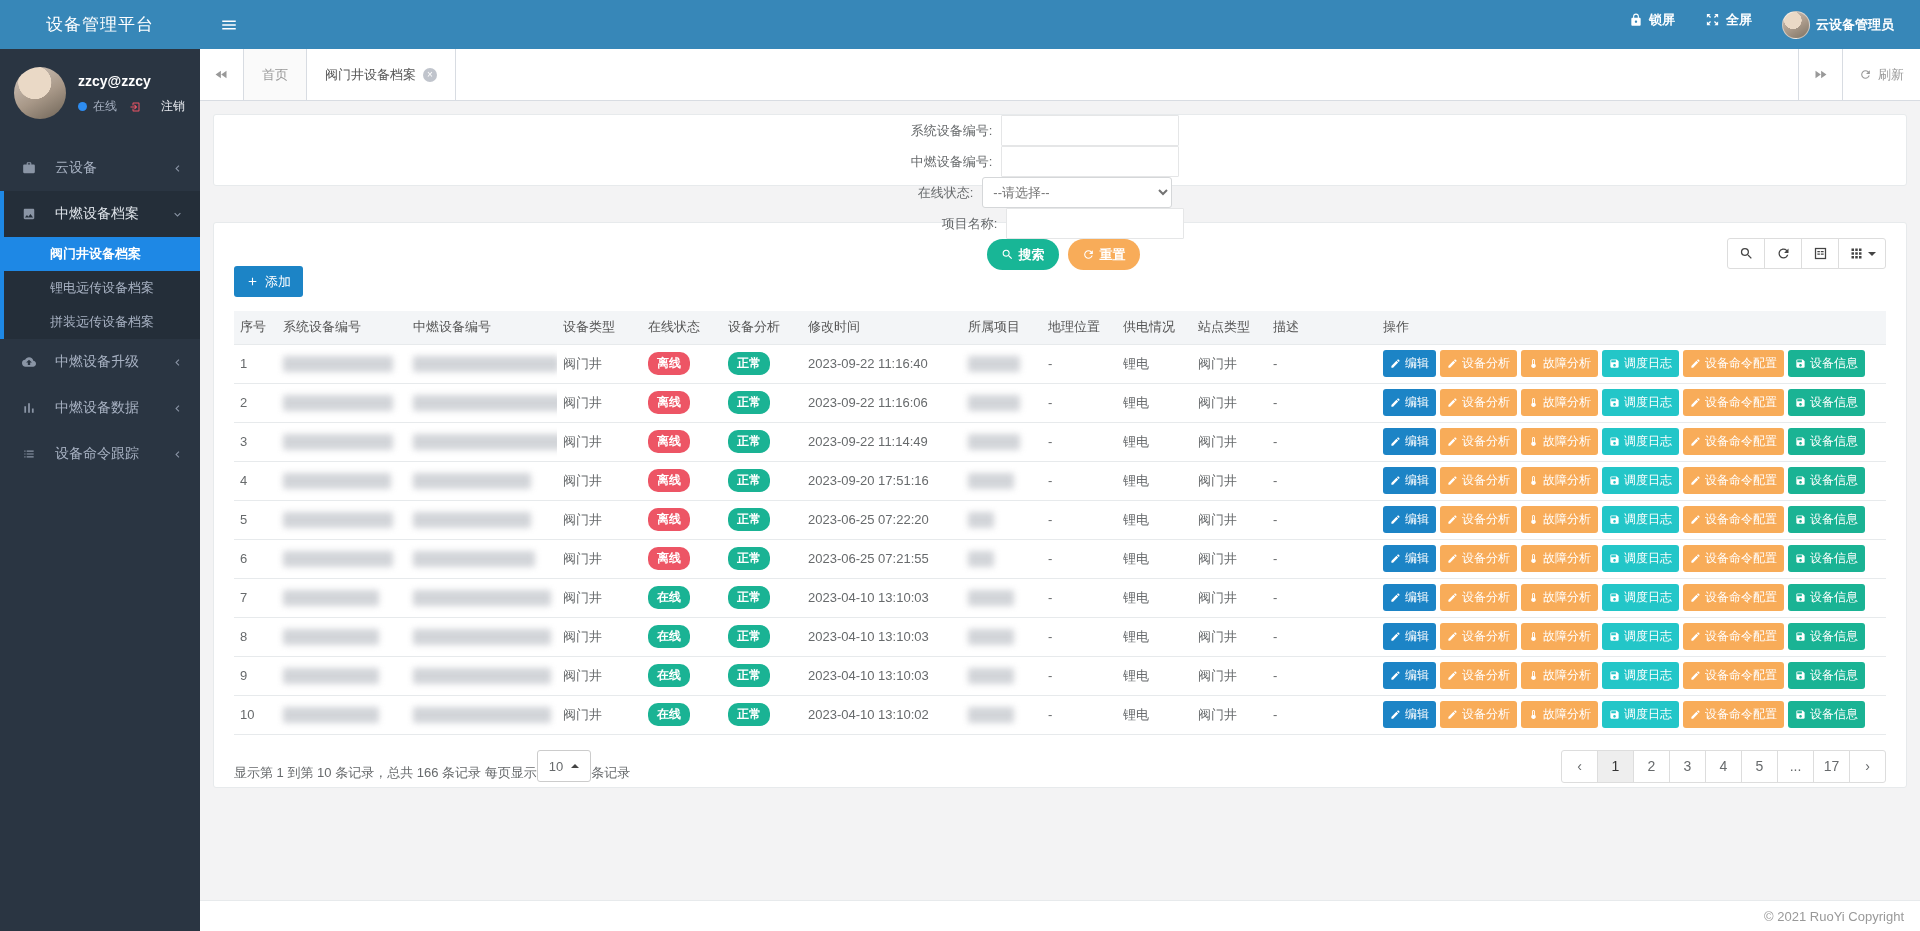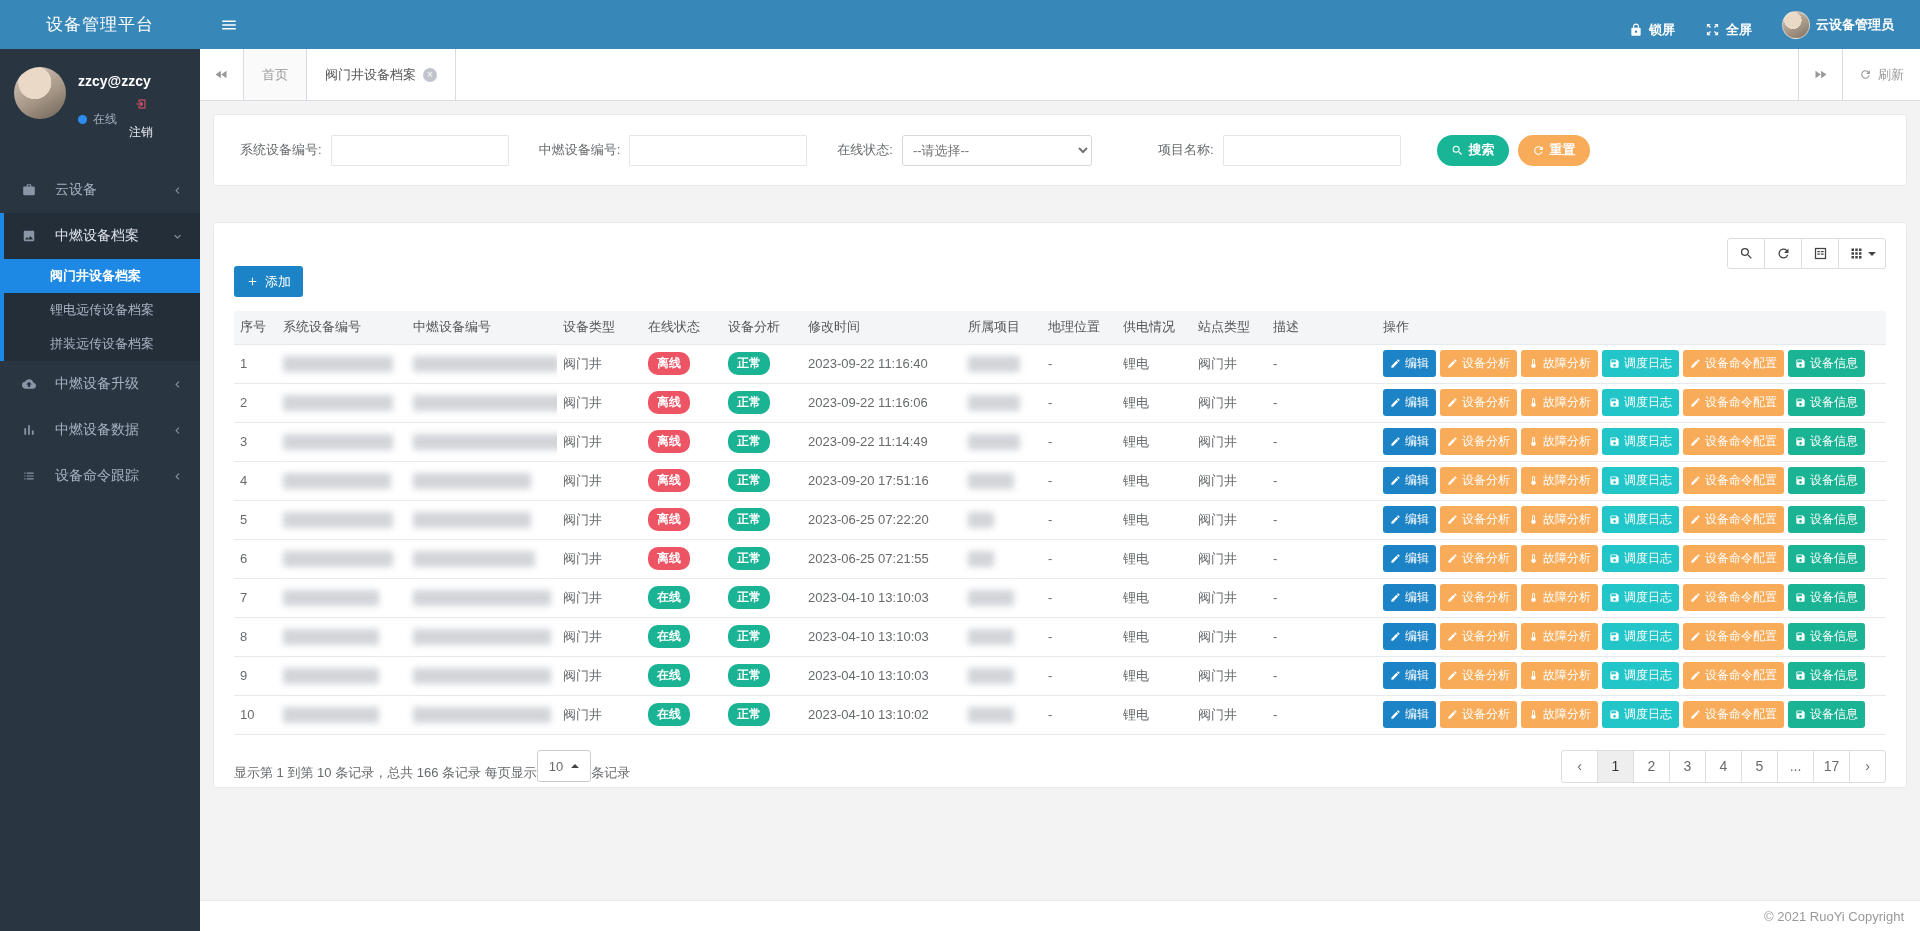--- a/index.html
+++ b/index.html
@@ -4,36 +4,36 @@
 <style>
   * { box-sizing: border-box; margin: 0; padding: 0; }
   html,body { width:1920px; height:931px; overflow:hidden;
     font-family:"Liberation Sans","DejaVu Sans",sans-serif; font-size:13px; color:#676a6c; background:#f3f3f4; }
   svg { display:block; }
 
   
   .topbar { position:absolute; top:0; left:0; width:1920px; height:49px; background:#3787b8; display:flex; align-items:center; color:#fff; z-index:10; }
   .brand { width:200px; text-align:center; font-size:17px; letter-spacing:1px; }
   .hamburger { margin-left:20px; color:#fff; cursor:pointer; }
-  .topbar-right { margin-left:auto; display:flex; align-items:flex-end; gap:30px; padding-right:26px; font-size:13px; }
+  .topbar-right { margin-left:auto; display:flex; align-items:flex-start; gap:30px; padding-right:26px; font-size:13px; }
   .topbar-item { display:flex; align-items:center; gap:6px; cursor:pointer; font-weight:bold; }
   .avatar-sm { width:28px; height:28px; border-radius:50%; background:
       radial-gradient(circle at 38% 32%, #ead9c6 0 36%, transparent 37%),
       linear-gradient(150deg,#cfc4bb 0%,#a89888 55%,#7d7264 100%); border:1px solid rgba(255,255,255,.5); }
 
   
   .sidebar { position:absolute; top:49px; left:0; width:200px; height:882px; background:#2a3542; }
   .user-panel { padding:18px 12px 20px 14px; display:flex; align-items:flex-start; gap:12px; }
   .avatar-lg { width:52px; height:52px; border-radius:50%; flex:none; background:
       radial-gradient(circle at 40% 30%, #ead9c6 0 34%, transparent 35%),
       linear-gradient(150deg,#d4c9c0 0%,#a89888 55%,#6d6356 100%); }
   .user-name { color:#fff; font-weight:bold; font-size:14px; margin-top:6px; }
   .user-status { display:flex; align-items:center; gap:6px; margin-top:9px; color:#a7b1c2; font-size:12px; }
   .dot-online { width:9px; height:9px; border-radius:50%; background:#2d8cf0; }
-  .logout-link { display:flex; align-items:center; gap:14px; color:#e6e9ee; margin-left:6px; cursor:pointer;flex-direction:column; }
+  .logout-link { display:flex; align-items:center; gap:20px; color:#e6e9ee; margin-left:6px; cursor:pointer; }
   .logout-icon { color:#ed5565; }
   .side-nav { margin-top:6px; }
   .nav-item { height:46px; display:flex; align-items:center; padding:0 16px 0 22px; color:#a7b1c2; cursor:pointer; }
   .nav-item .mi { color:#8a95a5; }
   .nav-item .label { margin-left:19px; flex:1; font-size:14px; }
   .nav-item .chev { color:#8a95a5; }
   .nav-group.expanded { border-left:4px solid #1e88e5; background:rgba(0,0,0,.13); }
   .nav-group.expanded .nav-item { padding-left:18px; color:#dfe4ea; }
   .subitem { height:34px; display:flex; align-items:center; padding-left:46px; color:#a7b1c2; font-size:13px; cursor:pointer; }
   .subitem.active { background:#1e88e5; color:#fff; font-weight:bold; }
@@ -43,21 +43,21 @@
   .tabbar { height:52px; background:#fff; border-bottom:1px solid #d8dce2; display:flex; align-items:stretch; flex:none; }
   .tab-nav-btn { width:44px; display:flex; align-items:center; justify-content:center; color:#999; border-right:1px solid #d8dce2; cursor:pointer; background:#fff; }
   .tab { display:flex; align-items:center; gap:7px; padding:0 18px; border-right:1px solid #d8dce2; color:#999; background:#fafafa; cursor:pointer; }
   .tab.active { background:#fff; color:#555; }
   .tab-close { width:14px; height:14px; border-radius:50%; background:#c0c4cc; color:#fff; font-size:10px; line-height:13px; text-align:center; cursor:pointer; }
   .tabbar-right { margin-left:auto; display:flex; }
   .tab-refresh { display:flex; align-items:center; gap:6px; padding:0 16px; border-left:1px solid #d8dce2; color:#999; cursor:pointer; }
   .tabbar-right .tab-nav-btn { border-right:none; border-left:1px solid #d8dce2; }
 
   .content { flex:1; padding:13px 13px 0 13px; overflow:hidden; }
-  .card { background:#fff; border:1px solid #e7eaec; border-radius:3px; }
+  .card { background:#fff; border:1px solid #e7eaec; border-radius:3px;flex-direction:column; }
 
   
   .search-card { height:72px; display:flex; align-items:center; padding:0 26px; margin-bottom:36px; }
   .field { display:flex; align-items:center; margin-right:30px; }
   .field label { margin-right:9px; color:#676a6c; }
   .field input { width:178px; height:31px; border:1px solid #e5e6e7; border-radius:1px; padding:0 9px; font-size:13px; color:#676a6c; outline:none; }
   .field select { width:190px; height:31px; border:1px solid #d5d7d9; border-radius:3px; padding:0 6px; font-size:13px; color:#737373; background:#fff; }
   .search-btns { display:flex; align-items:center; gap:9px; margin-left:6px; }
   .btn-pill { height:31px; border:none; border-radius:16px; color:#fff; padding:0 14px; display:inline-flex; align-items:center; gap:5px; font-size:13px; cursor:pointer; font-weight:bold; }
   .btn-teal { background:#18b696; }

